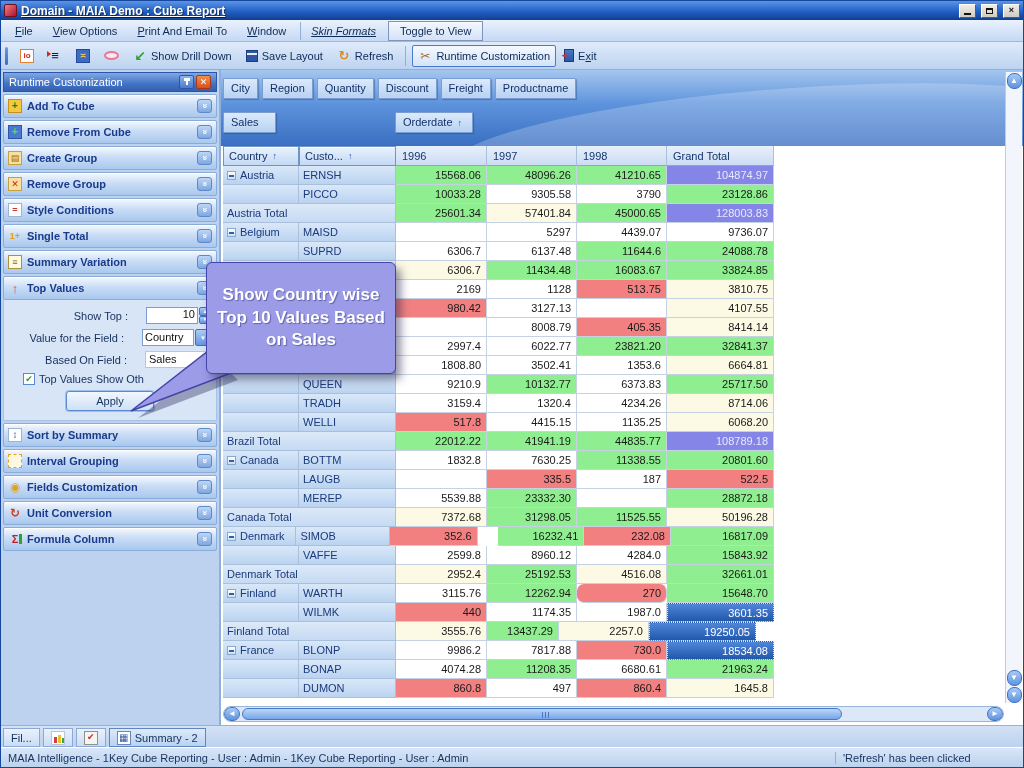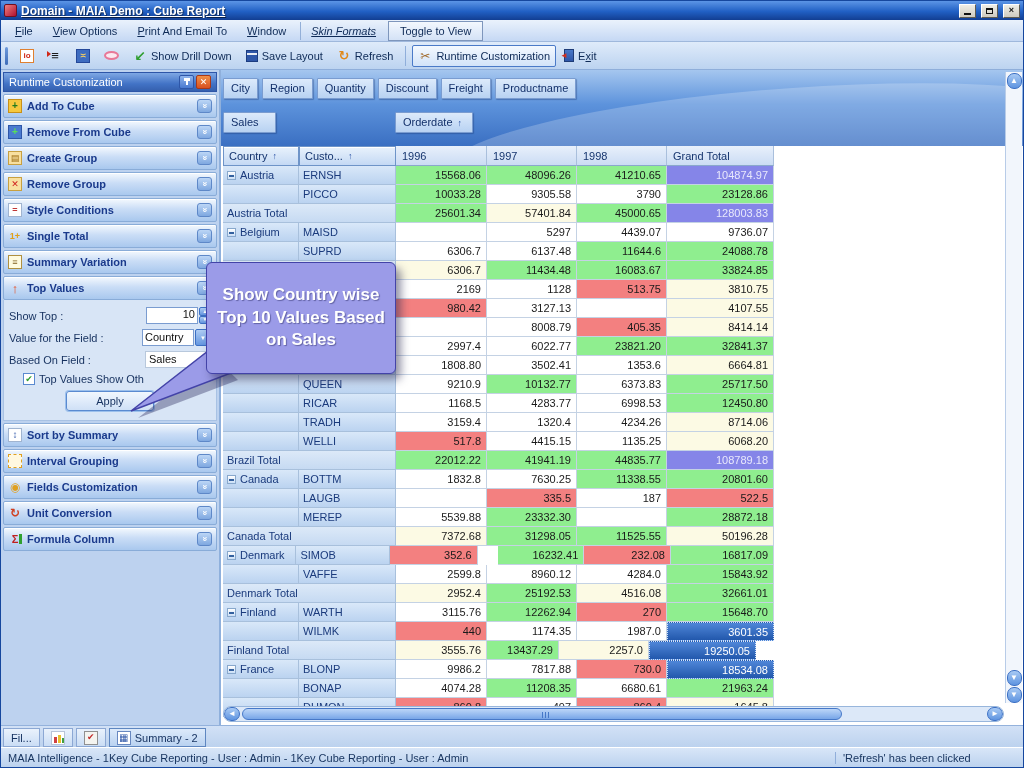--- a/index.html
+++ b/index.html
@@ -73,21 +73,21 @@
 .pin-btn::after{content:"";position:absolute;left:4px;top:2px;width:6px;height:3px;background:#fff;}
 .close-btn{background:linear-gradient(#F09048,#D85020);border:1px solid #A83818;font-weight:bold;}
 .panel-bar{height:24px;flex:0 0 24px;margin-top:2px;background:linear-gradient(#F4F9FE,#CADDF6 45%,#A9C8EE);border:1px solid #89ACD8;border-radius:2px;display:flex;align-items:center;padding:0 4px;gap:5px;color:#1A3A8C;font-weight:bold;font-size:11px;box-shadow:inset 0 1px 0 #fff;}
 .panel-bar .lbl{flex:1;white-space:nowrap;overflow:hidden;}
 .panel-chevron{width:15px;height:14px;background:linear-gradient(#BCD6F6,#7FA8E0);border:1px solid #5E88C8;border-radius:3px;color:#fff;display:flex;align-items:center;justify-content:center;font-size:9px;font-weight:bold;}
 .panel-chevron span{transform:rotate(90deg);display:block;}
 
 
 .tv-form{background:#D8E5F6;border:1px solid #A8C2E4;border-top:none;padding:7px 5px 9px 5px;font-size:11px;color:#15305E;}
 .tv-row{display:flex;align-items:center;margin-bottom:5px;}
-.tv-lab{flex:1;padding-right:1px;white-space:nowrap;}
+.tv-lab{flex:1;text-align:right;padding-right:18px;white-space:nowrap;}
 .tv-input{width:52px;height:17px;background:#fff;border:1px solid #7A9CD0;font-size:11px;text-align:right;padding:0 2px;color:#111;}
 .spinner{width:12px;height:17px;display:flex;flex-direction:column;margin-left:1px;}
 .spin-btn{flex:1;background:linear-gradient(#AFCDF4,#6496E0);border:1px solid #3C70C4;color:#fff;font-size:5px;display:flex;align-items:center;justify-content:center;border-radius:2px;line-height:1;}
 .combo{display:flex;}
 .combo-val{width:52px;height:17px;background:#fff;border:1px solid #7A9CD0;font-size:11px;padding:1px 2px;color:#111;white-space:nowrap;overflow:hidden;}
 .combo-btn{width:16px;height:17px;background:linear-gradient(#AFCDF4,#6496E0);border:1px solid #3C70C4;border-radius:2px;color:#fff;font-size:6px;display:flex;align-items:center;justify-content:center;margin-left:1px;}
 .tv-text{width:66px;height:17px;background:#fff;border:1px solid #B8C8DC;font-size:11px;padding:1px 3px;color:#111;}
 .tv-check-row{display:flex;align-items:center;gap:4px;margin:2px 0 6px 14px;}
 .checkbox{width:12px;height:12px;background:#fff;border:1px solid #5A8AD0;display:flex;align-items:center;justify-content:center;font-size:9px;color:#2E9E2E;line-height:1;}
 .apply-btn{display:block;margin:0 auto;width:88px;height:20px;background:linear-gradient(#F1F7FE,#CFE0F6);border:1px solid #5A8AD0;border-radius:3px;font-size:11px;color:#15305E;text-align:center;line-height:18px;box-shadow:0 0 0 1px #9CC0EC;}
@@ -471,28 +471,20 @@
               <div class="grow">
                 <div class="cell-country"></div>
                 <div class="cell-cust">QUEEN</div>
                 <div class="cell-val c-white" style="width: 91px;">9210.9</div>
                 <div class="cell-val c-green" style="width: 90px;">10132.77</div>
                 <div class="cell-val c-white" style="width: 90px;">6373.83</div>
                 <div class="cell-val c-green" style="width: 107px;">25717.50</div>
               </div>
               <div class="grow">
                 <div class="cell-country"></div>
-                <div class="cell-cust">RICAR</div>
-                <div class="cell-val c-white" style="width: 91px;">1168.5</div>
-                <div class="cell-val c-white" style="width: 90px;">4283.77</div>
-                <div class="cell-val c-white" style="width: 90px;">6998.53</div>
-                <div class="cell-val c-green" style="width: 107px;">12450.80</div>
-              </div>
-              <div class="grow">
-                <div class="cell-country"></div>
                 <div class="cell-cust">TRADH</div>
                 <div class="cell-val c-white" style="width: 91px;">3159.4</div>
                 <div class="cell-val c-white" style="width: 90px;">1320.4</div>
                 <div class="cell-val c-white" style="width: 90px;">4234.26</div>
                 <div class="cell-val c-cream" style="width: 107px;">8714.06</div>
               </div>
               <div class="grow">
                 <div class="cell-country"></div>
                 <div class="cell-cust">WELLI</div>
                 <div class="cell-val c-red" style="width: 91px;">517.8</div>
@@ -568,21 +560,21 @@
                 <div class="cell-val c-green" style="width: 107px;">32661.01</div>
               </div>
               <div class="grow">
                 <div class="cell-country">
                   <span class="collapse"></span>
                   <span>Finland</span>
                 </div>
                 <div class="cell-cust">WARTH</div>
                 <div class="cell-val c-white" style="width: 91px;">3115.76</div>
                 <div class="cell-val c-green" style="width: 90px;">12262.94</div>
-                <div class="cell-val c-red" style="width: 90px;">270</div>
+                <div class="cell-val c-red" style="width: 90px; border-radius: 7px;">270</div>
                 <div class="cell-val c-green" style="width: 107px;">15648.70</div>
               </div>
               <div class="grow">
                 <div class="cell-country"></div>
                 <div class="cell-cust">WILMK</div>
                 <div class="cell-val c-red" style="width: 91px;">440</div>
                 <div class="cell-val c-white" style="width: 90px;">1174.35</div>
                 <div class="cell-val c-white" style="width: 90px;">1987.0</div>
                 <div class="cell-val c-selected" style="width: 107px;">3601.35</div>
               </div>

